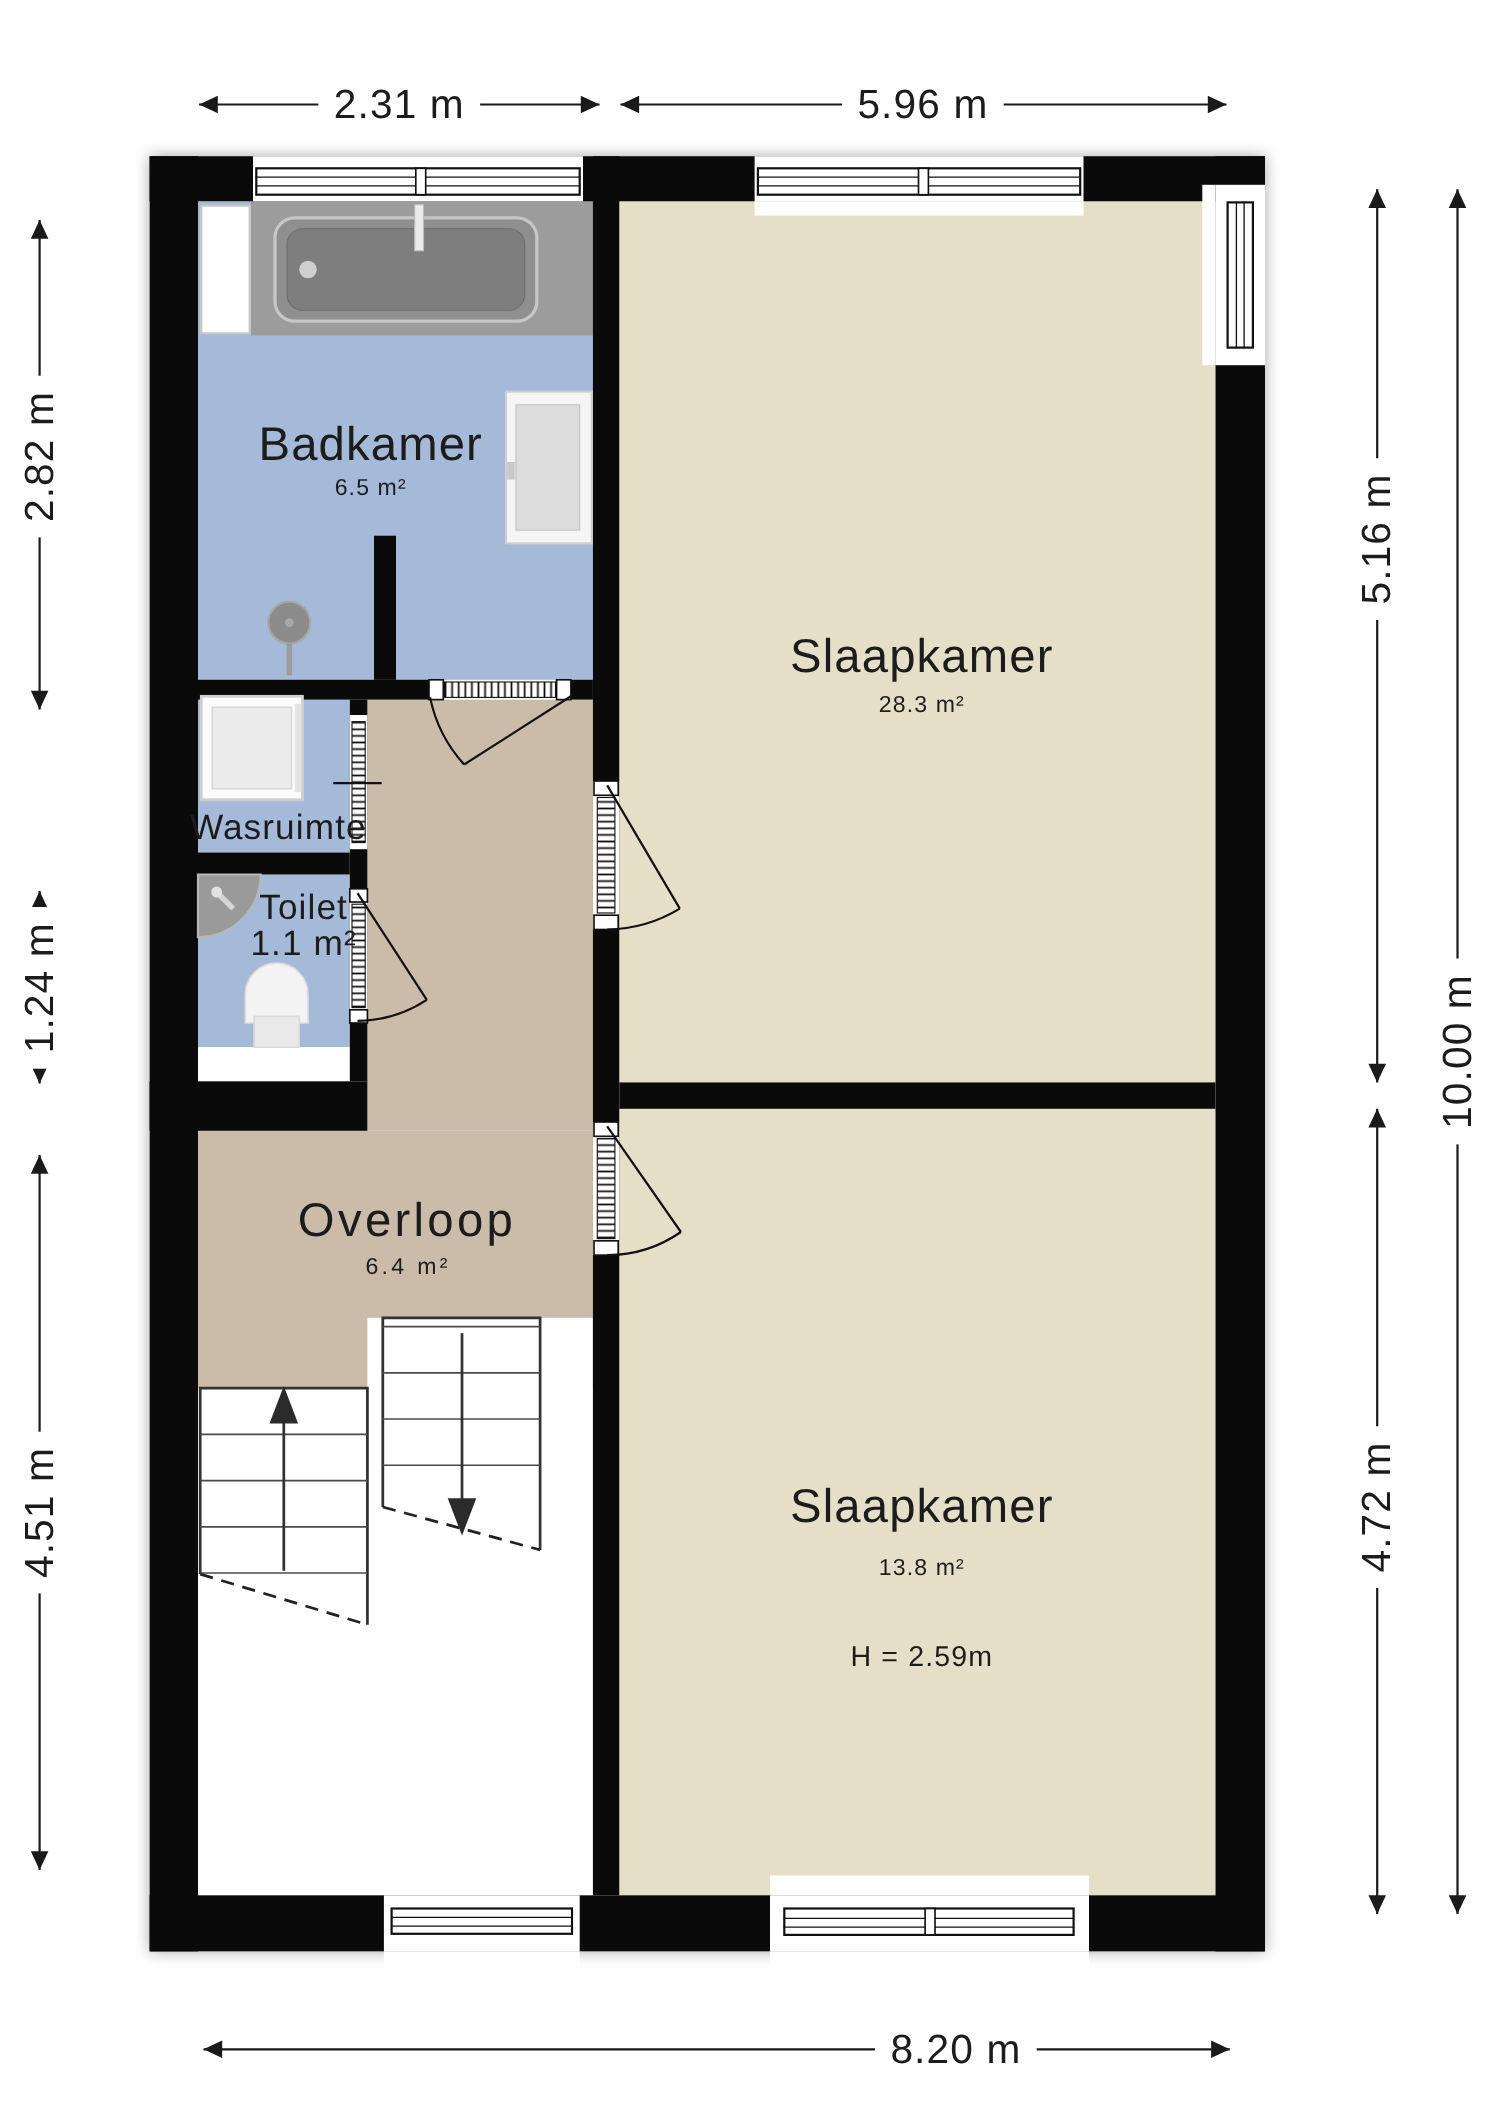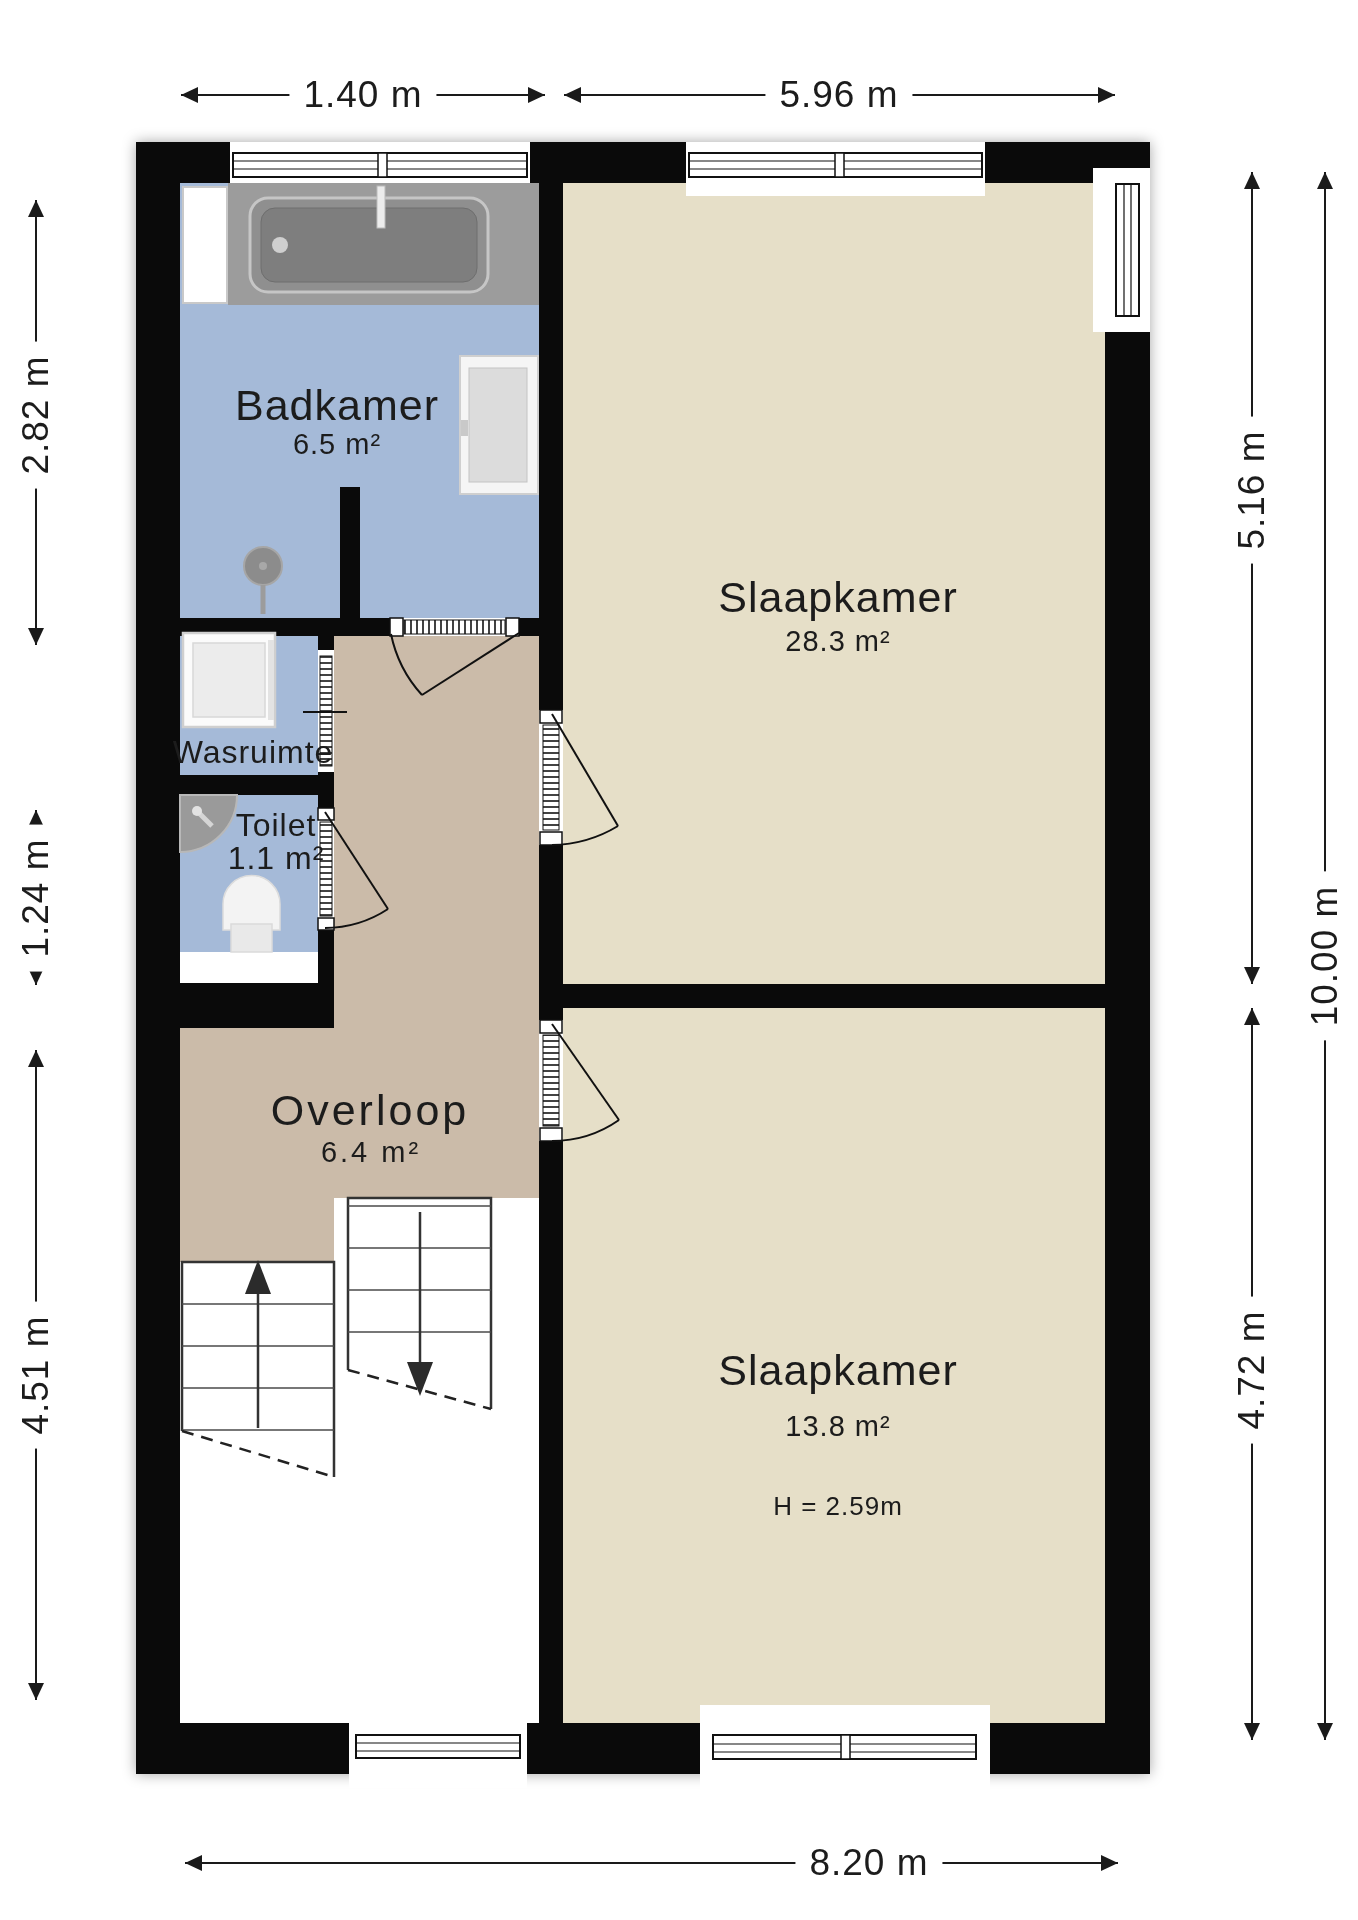--- a/index.html
+++ b/index.html
@@ -2,21 +2,21 @@
 <html><head>
 <meta charset="utf-8">
 <style>
   html,body{margin:0;padding:0;background:#ffffff;}
   #stage{position:relative;width:1358px;height:1920px;background:#ffffff;overflow:hidden;
          font-family:"Liberation Sans", sans-serif;}
   svg{position:absolute;left:0;top:0;}
   .lbl{position:absolute;transform:translate(-50%,-50%);color:#1c1c1c;white-space:nowrap;
        letter-spacing:1px;text-align:center;}
   .room-name{font-size:43px;}
-  .room-area{font-size:29px;}
+  .room-area{font-size:21px;}
   .room-name-sm{font-size:32px;}
   .room-area-sm{font-size:32px;}
   .hnote{font-size:26px;}
   .dim{font-size:37px;background:#ffffff;padding:0 14px;}
   .dimv{transform:translate(-50%,-50%) rotate(-90deg);}
 </style>
 </head>
 <body>
 
 <div id="stage">
@@ -277,21 +277,21 @@
   <div class="lbl room-name" style="left:370px;top:1110px;letter-spacing:3px">Overloop</div>
   <div class="lbl room-area" style="left:371px;top:1152px;letter-spacing:3px">6.4 m²</div>
 
   <div class="lbl room-name" style="left:838px;top:597px">Slaapkamer</div>
   <div class="lbl room-area" style="left:838px;top:641px">28.3 m²</div>
 
   <div class="lbl room-name" style="left:838px;top:1370px">Slaapkamer</div>
   <div class="lbl room-area" style="left:838px;top:1426px">13.8 m²</div>
   <div class="lbl hnote" style="left:838px;top:1506px">H = 2.59m</div>
 
-  <div class="lbl dim" style="left:363px;top:95px">1.40 m</div>
+  <div class="lbl dim" style="left:363px;top:95px">2.31 m</div>
   <div class="lbl dim" style="left:839px;top:95px">5.96 m</div>
   <div class="lbl dim dimv" style="left:36px;top:415px">2.82 m</div>
   <div class="lbl dim dimv" style="left:36px;top:898px">1.24 m</div>
   <div class="lbl dim dimv" style="left:36px;top:1375px">4.51 m</div>
   <div class="lbl dim dimv" style="left:1252px;top:490px">5.16 m</div>
   <div class="lbl dim dimv" style="left:1252px;top:1370px">4.72 m</div>
   <div class="lbl dim dimv" style="left:1325px;top:956px">10.00 m</div>
   <div class="lbl dim" style="left:869px;top:1863px">8.20 m</div>
 
 </div>

